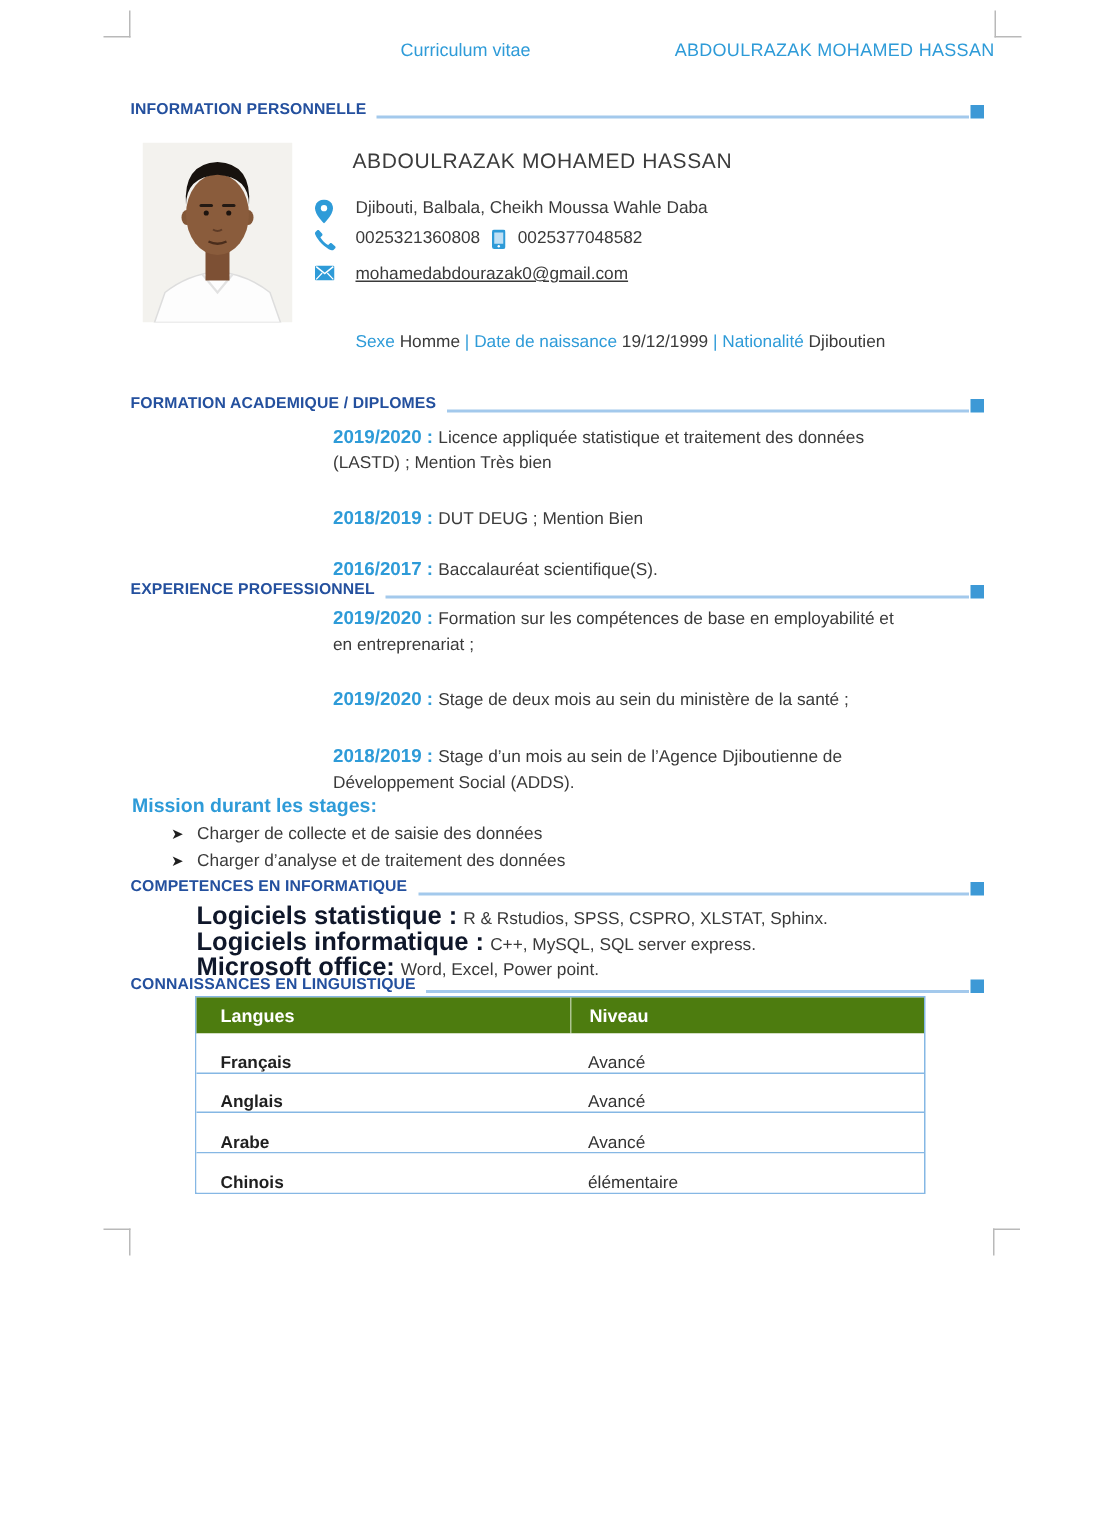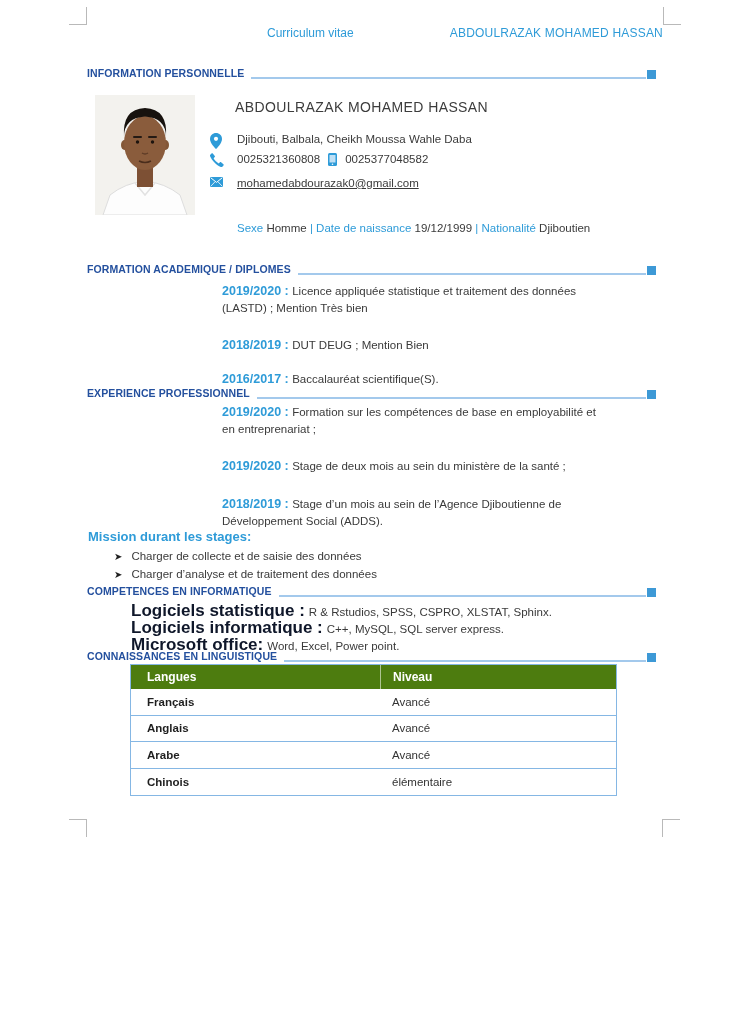--- a/index.html
+++ b/index.html
@@ -46,21 +46,21 @@
   .bullet-row .bu { color:#1f1f1f; font-size:10px; margin-right:9px; }
 
   .skill { position:absolute; left:131px; font-size:11.5px; color:#3a3a3a; }
   .skill .lb { color:#0f172a; font-weight:bold; font-size:17px; margin-right:4px; }
 
   
   .langtable { position:absolute; left:130px; top:664px; width:487px; border:1px solid #85b7e4; }
   .lt-head { display:flex; background:#4d7c0f; height:24px; align-items:center; }
   .lt-head .c1 { width:249px; padding-left:16px; font-size:12px; font-weight:bold; color:#fff; }
   .lt-head .c2 { flex:1; padding-left:12px; font-size:12px; font-weight:bold; color:#fff; border-left:1px solid rgba(255,255,255,.55); align-self:stretch; display:flex; align-items:center; }
-  .lt-row { display:flex; height:26.5px; align-items:center; border-bottom:1px solid #85b7e4; background:#fff; }
+  .lt-row { display:flex; height:26.5px; align-items:flex-end; border-bottom:1px solid #85b7e4; background:#fff; }
   .lt-row:last-child { border-bottom:none; }
   .lt-row .c1 { width:249px; padding-left:16px; font-size:11.5px; font-weight:bold; color:#1f1f1f; }
   .lt-row .c2 { flex:1; padding-left:12px; font-size:11.5px; color:#333; }
 
   .divider { position:absolute; left:0; top:905px; width:732px; height:2px; background:#9c9c9c; }
   .loisirs-content { position:absolute; left:88px; top:1000px; font-size:14px; font-weight:600; color:#262626; }
 </style>
 </head>
 <body>
 

